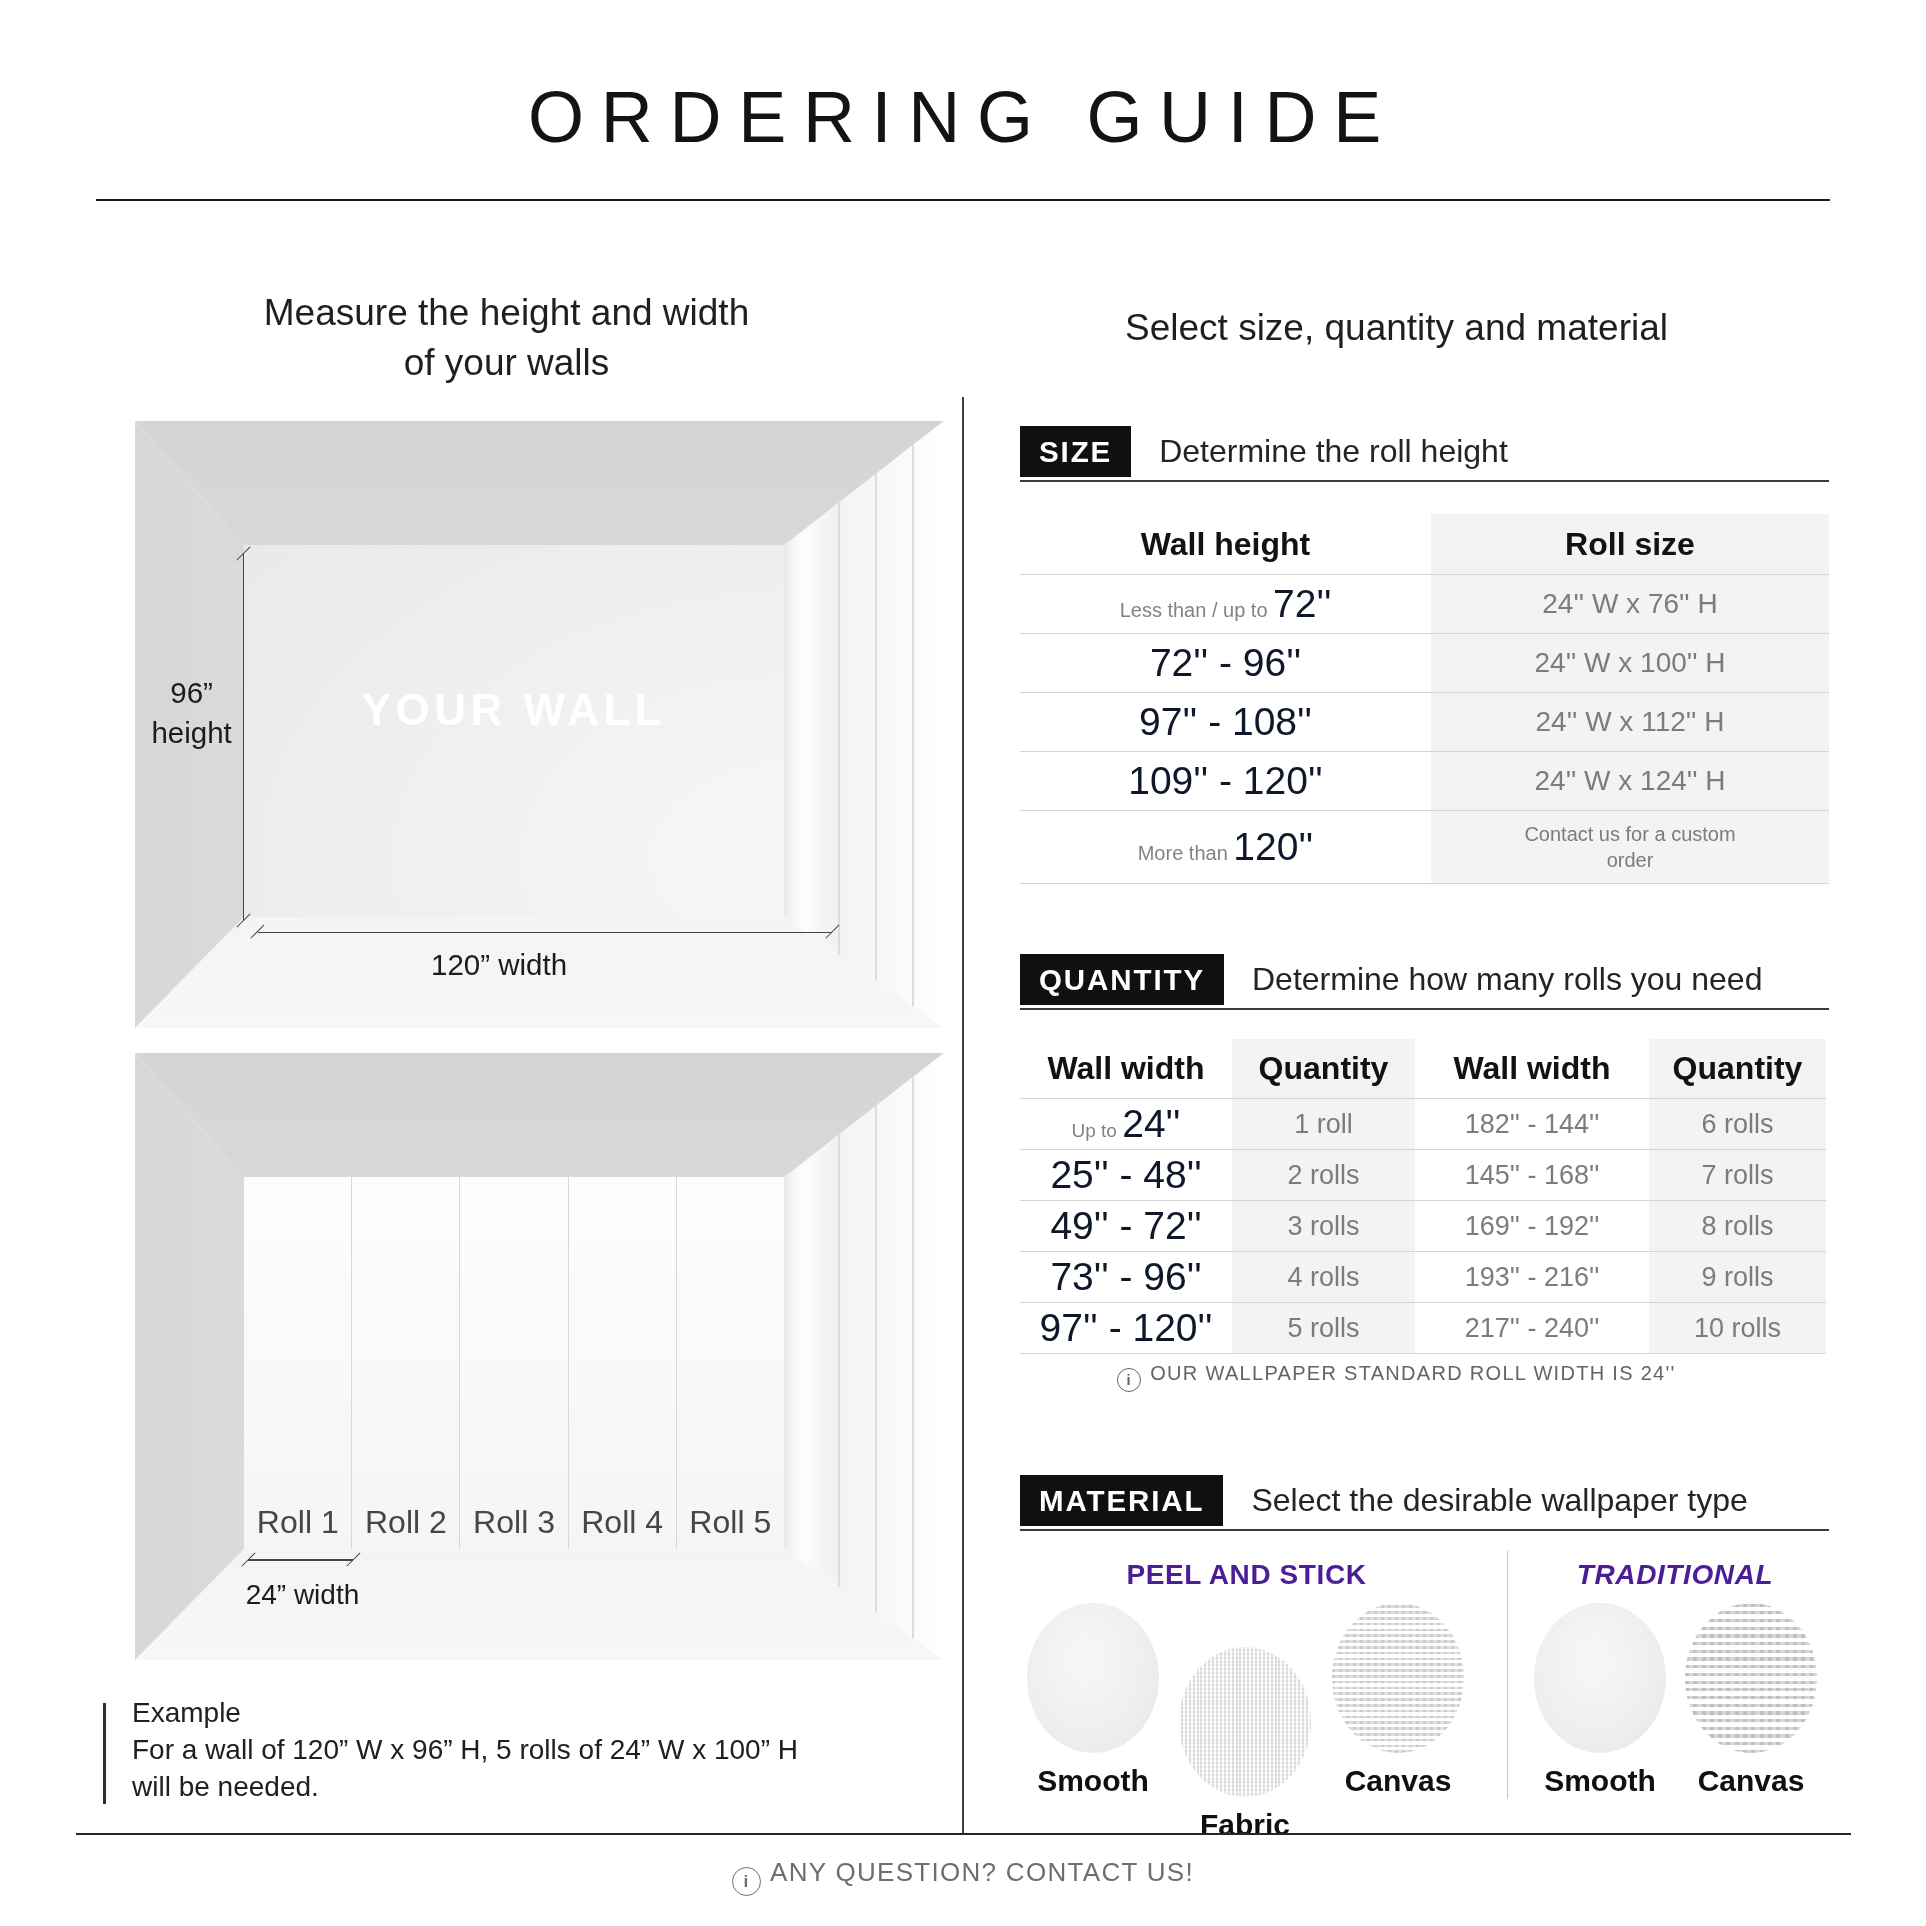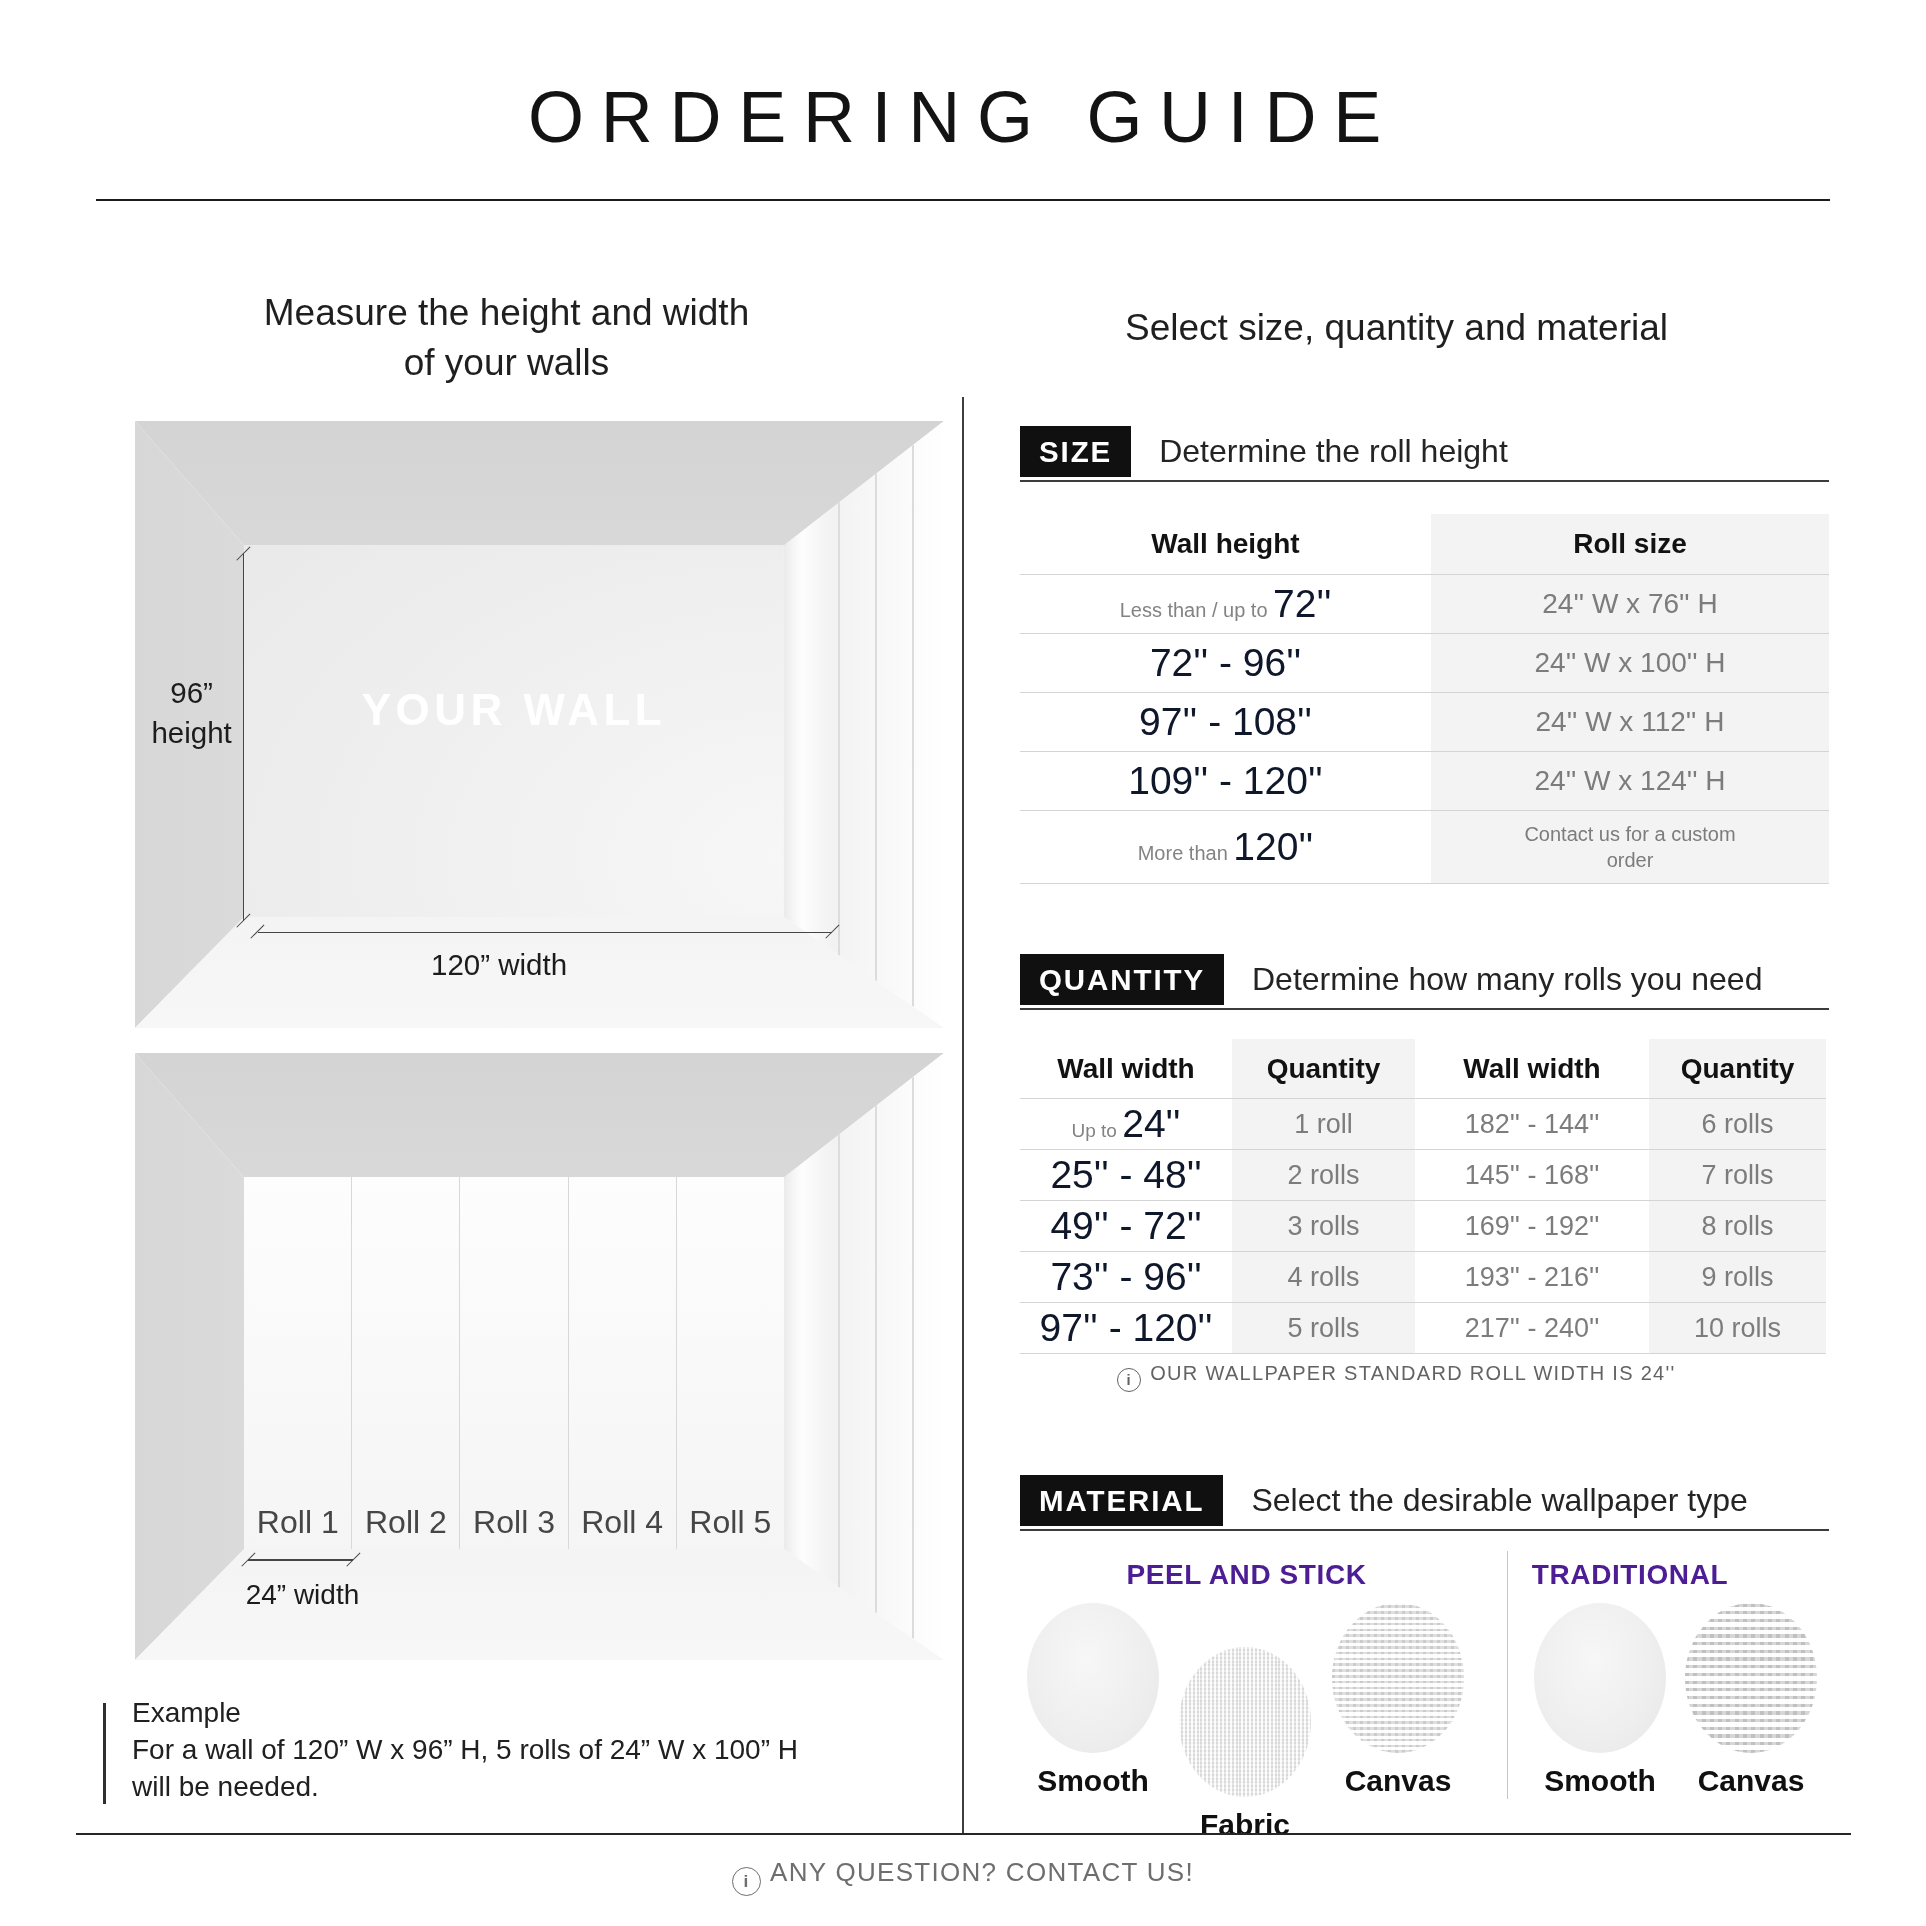--- a/index.html
+++ b/index.html
@@ -75,21 +75,21 @@
   .hr-material{top:1529px;left:1020px;width:809px;height:1.9px;background:#3c3c3c;}
 
   
   .size-table{position:absolute;left:1020px;top:514px;width:809px;border-bottom:1.3px solid #d4d4d4;}
   .st-gray{position:absolute;left:411px;top:0;width:398px;height:100%;background:#f3f3f3;}
   .st-row{position:relative;display:grid;grid-template-columns:411px 398px;align-items:center;}
   .st-row + .st-row{border-top:1.3px solid #d4d4d4;}
   .st-header{height:60px;}
   .st-r{height:58px;}
   .st-r-tall{height:72px;}
-  .th{font-size:28px;font-weight:700;color:#121212;text-align:center;}
+  .th{font-size:32px;font-weight:700;color:#121212;text-align:center;}
   .cell{text-align:center;color:#7c7c7c;}
   .pre{font-size:20px;color:#838383;}
   .num{font-size:39px;color:#0f172a;}
   .val{font-size:28px;color:#7c7c7c;}
   .val-small{font-size:20px;line-height:1.3;width:212px;margin:0 auto;}
 
   
   .qty-table{position:absolute;left:1020px;top:1039px;width:806px;border-bottom:1.3px solid #d4d4d4;}
   .qt-gray1{position:absolute;left:212px;top:0;width:183px;height:100%;background:#f3f3f3;}
   .qt-gray2{position:absolute;left:629px;top:0;width:177px;height:100%;background:#f3f3f3;}
@@ -103,21 +103,21 @@
   .roll-note{position:absolute;top:1362px;left:963px;width:867px;text-align:center;
     font-size:20px;letter-spacing:1.3px;color:#636363;}
   .info-circle{display:inline-flex;align-items:center;justify-content:center;
     width:22px;height:22px;border:1.9px solid #636363;border-radius:50%;
     font-size:14.8px;font-weight:700;color:#636363;vertical-align:-4.5px;margin-right:9px;}
 
   
   .mat-title{position:absolute;top:1559px;text-align:center;font-size:28px;font-weight:600;
     letter-spacing:0.6px;color:#4c1d95;}
   .mat-title-peel{left:1020px;width:453px;}
-  .mat-title-trad{left:1492px;width:276px;}
+  .mat-title-trad{left:1537px;width:276px;font-style:italic;}
   .mat-divider{position:absolute;left:1507px;top:1551px;width:1.3px;height:248px;background:#c6c6c6;}
   .swatch{position:absolute;top:1603px;width:132px;height:150px;border-radius:50%;}
   .tex-smooth{background:radial-gradient(ellipse at 45% 38%,#f7f7f7 0%,#eeeeee 60%,#e6e6e6 100%);}
   .tex-fabric{background-color:#f0f0f0;background-image:
     repeating-linear-gradient(90deg,rgba(255,255,255,.75) 0 1.9px,rgba(205,205,205,.45) 1.9px 3.9px),
     repeating-linear-gradient(0deg,rgba(255,255,255,.75) 0 1.9px,rgba(208,208,208,.4) 1.9px 3.9px);}
   .tex-canvas{background-color:#f2f2f2;background-image:
     repeating-linear-gradient(0deg,rgba(168,168,168,.35) 0 2.6px,rgba(255,255,255,.9) 2.6px 5.8px),
     repeating-linear-gradient(90deg,rgba(185,185,185,.35) 0 3.2px,rgba(255,255,255,.8) 3.2px 7px);}
   .tex-canvas-coarse{background-color:#f4f4f4;background-image:

